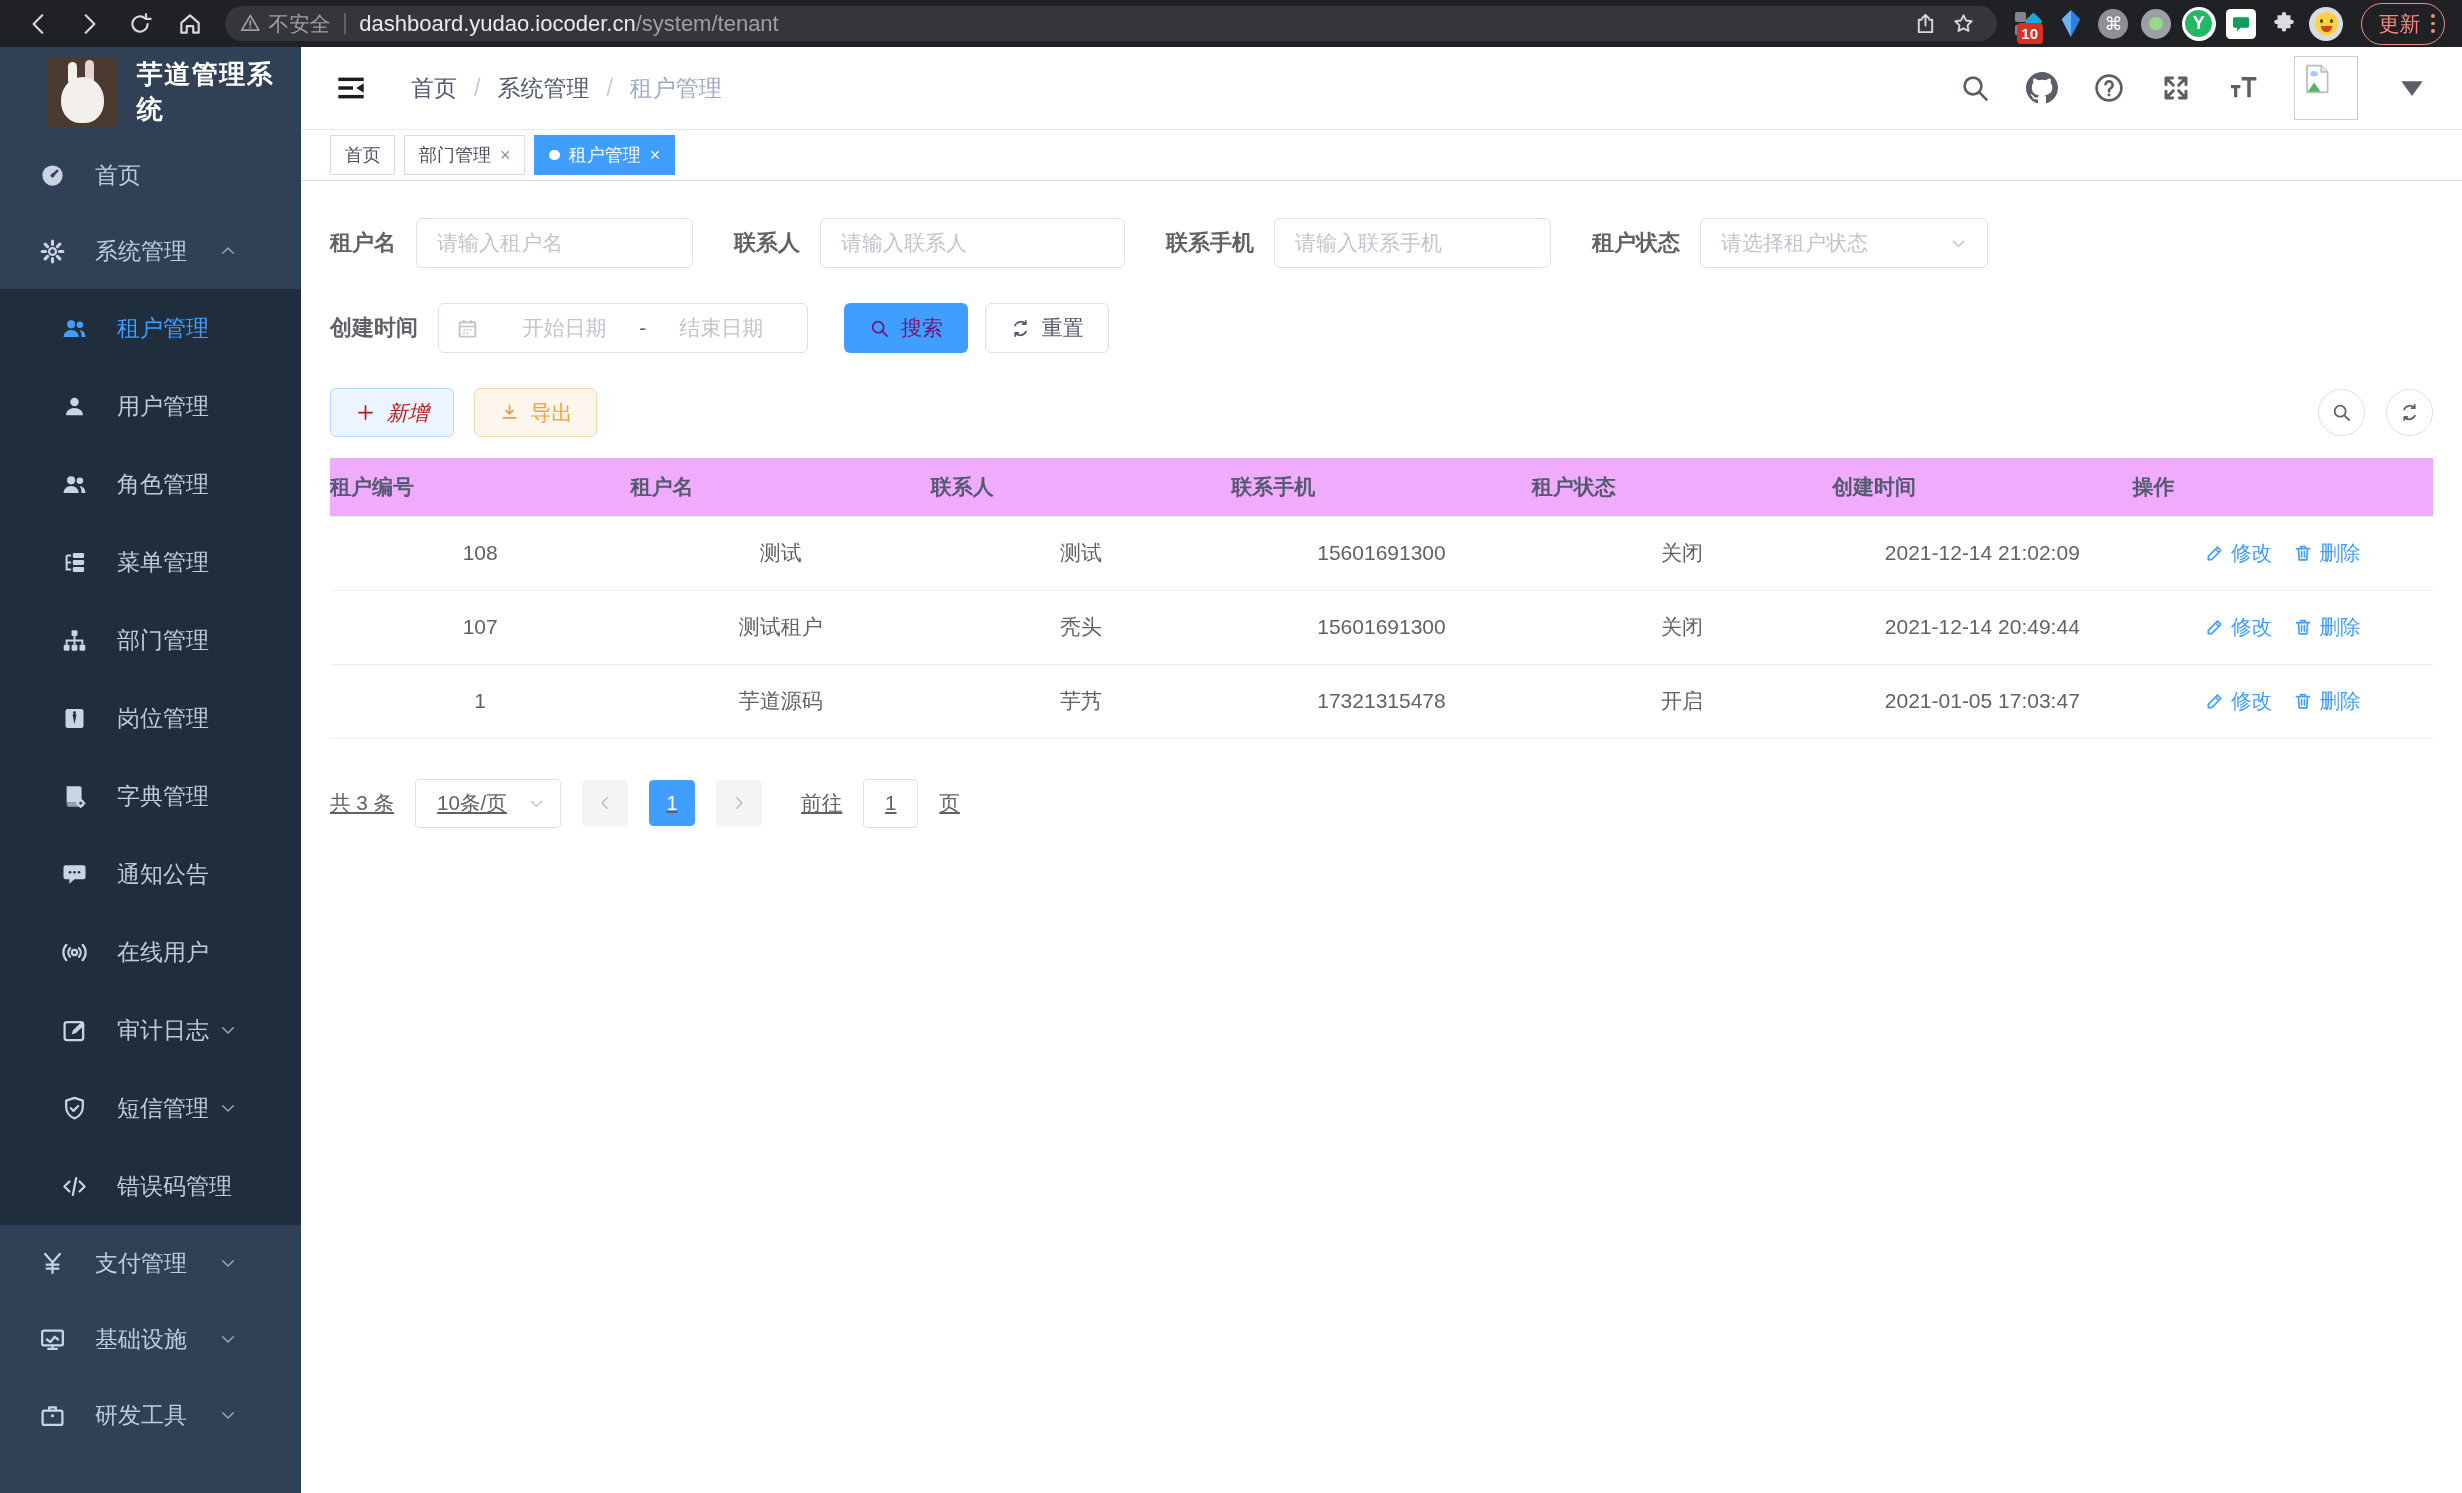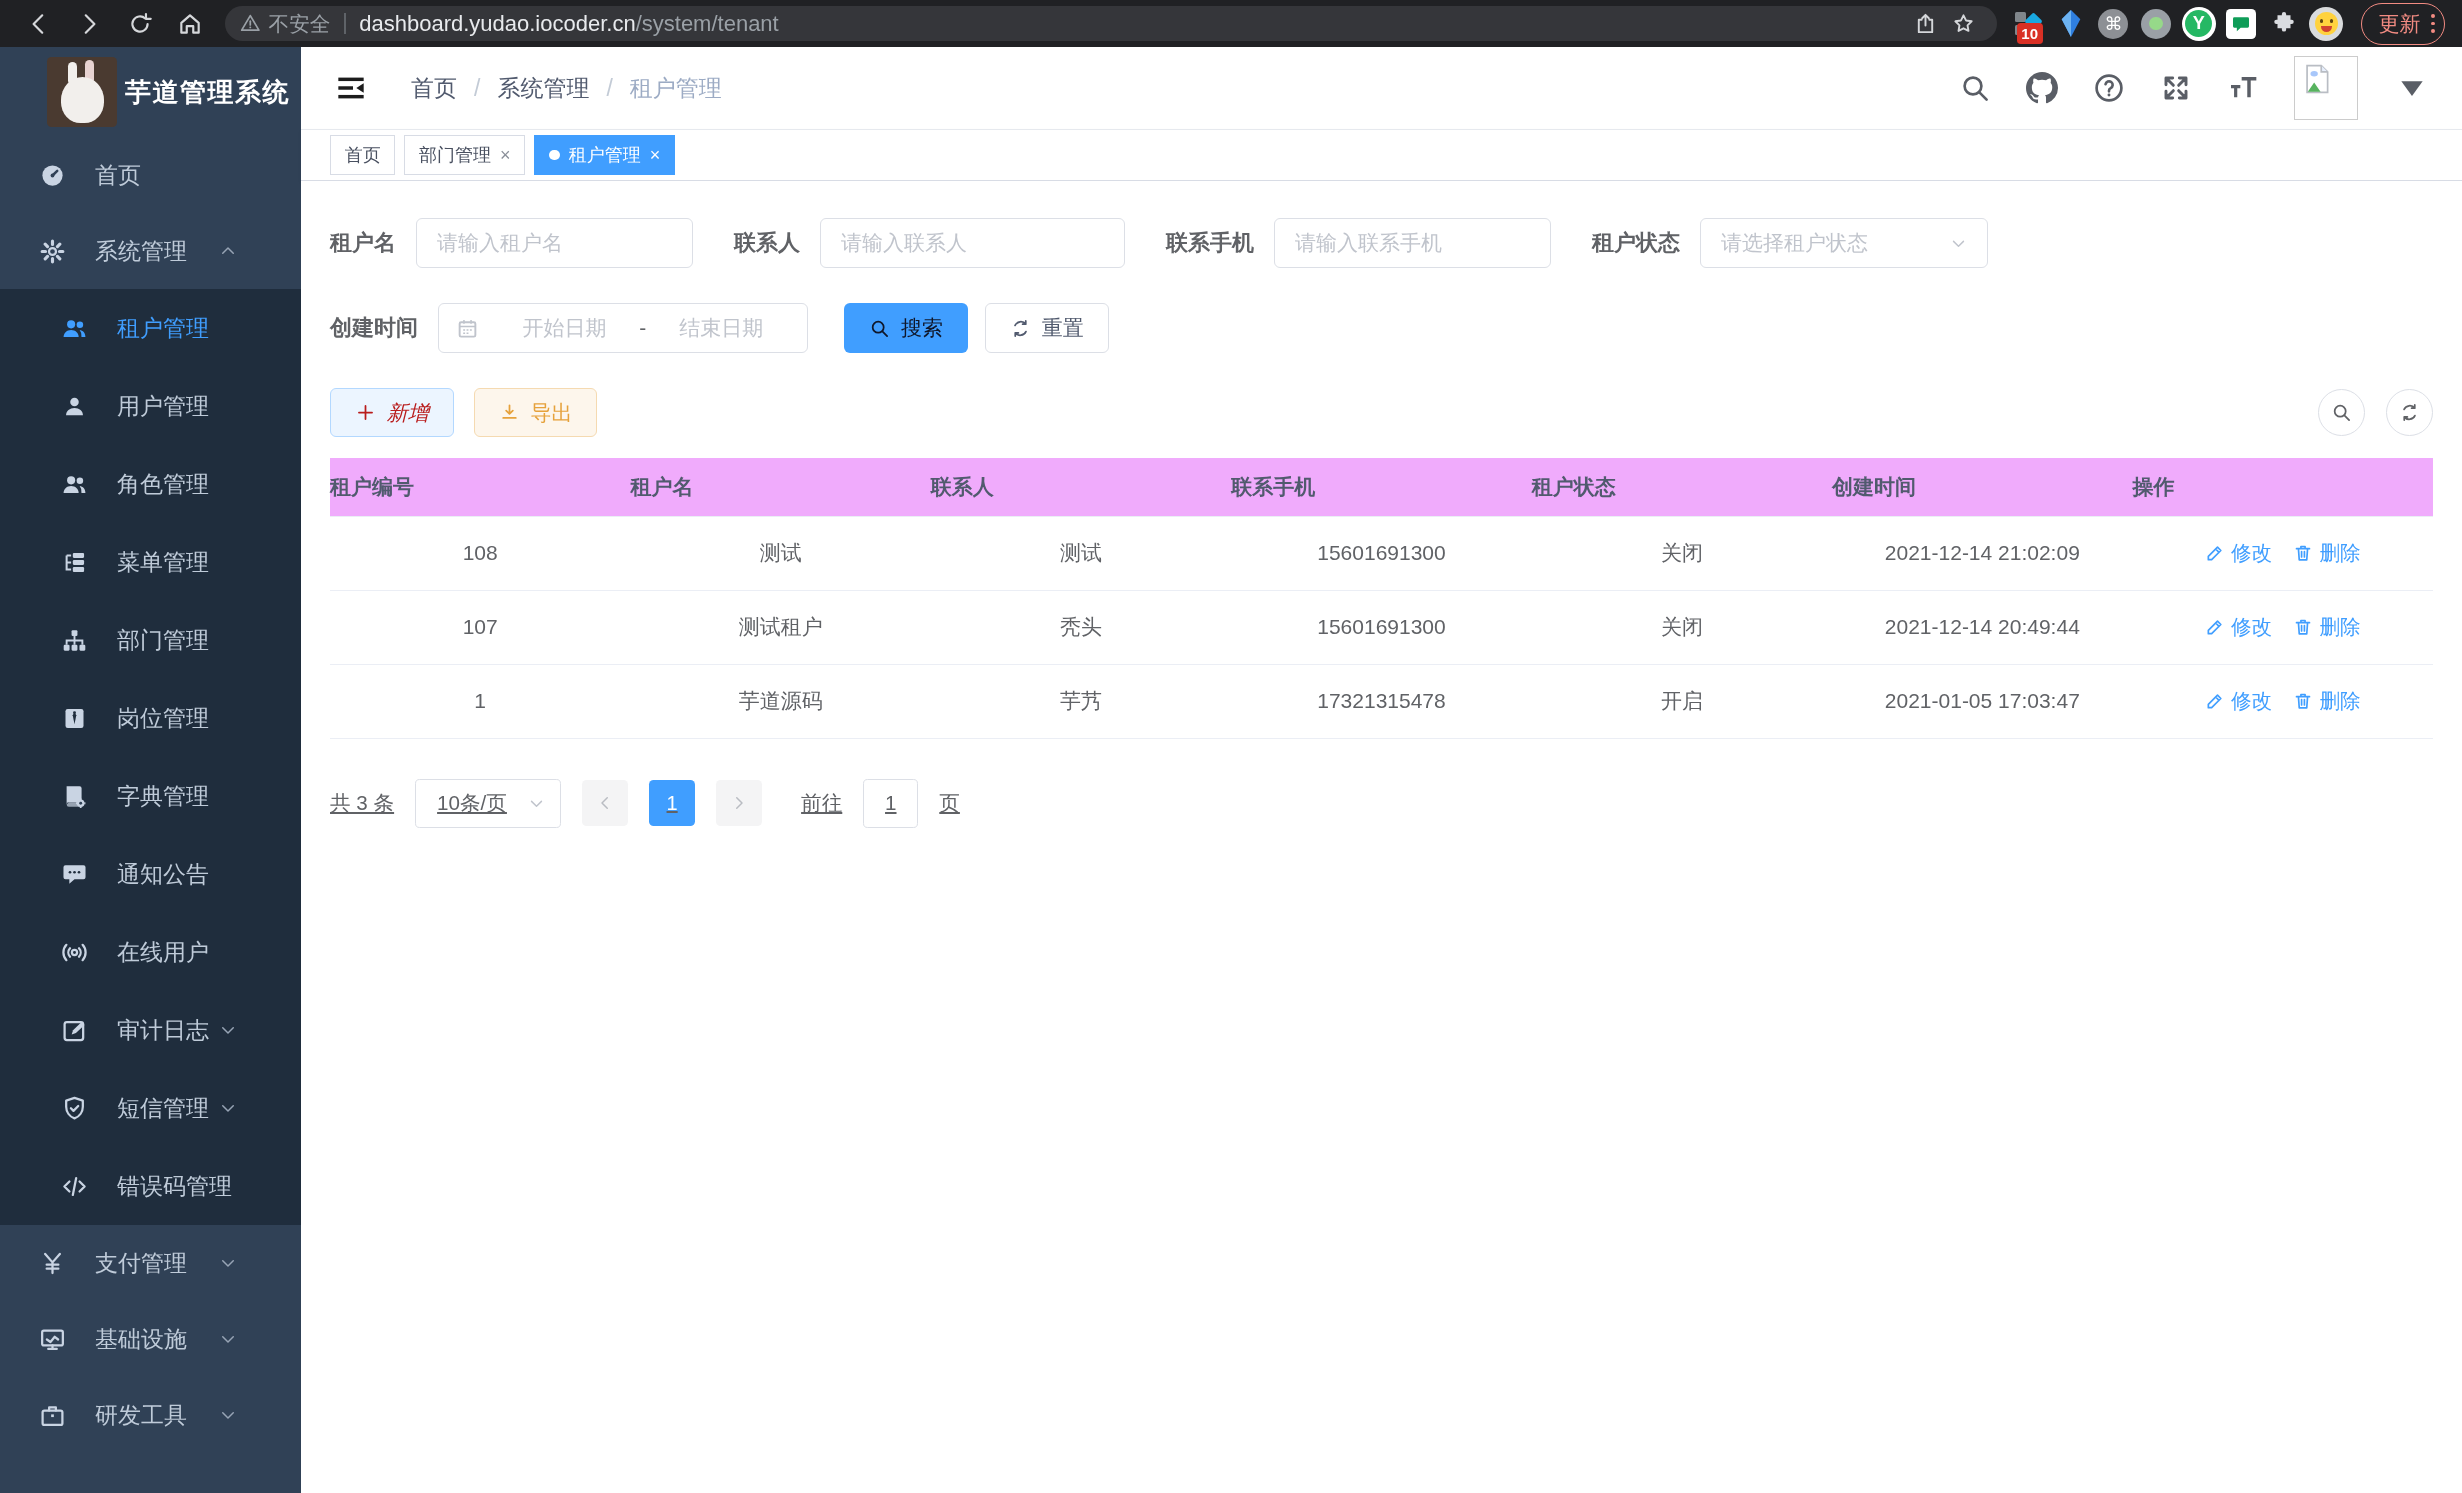--- a/index.html
+++ b/index.html
@@ -39,21 +39,21 @@
   .update-pill { display:flex; align-items:center; gap:10.7px; border:1.5px solid #f28b82; border-radius:23px; color:#f28b82; font-size:21px; padding:6px 9px 6px 17px; margin-left:9px; }
   .kebab { display:flex; flex-direction:column; gap:3.8px; }
   .kebab span { width:3.8px; height:3.8px; border-radius:50%; background:#f28b82; }
 
   
   .app { display:flex; height:1447px; }
   .sidebar { width:301px; background:#304156; height:100%; flex:0 0 auto; display:flex; flex-direction:column; }
   .main { flex:1; display:flex; flex-direction:column; background:#fff; min-width:0; }
 
   
-  .logo-row { height:90px; display:flex; align-items:center; padding-left:47px; gap:8px; }
+  .logo-row { height:90px; display:flex; align-items:center; padding-left:47px; gap:20px; }
   .logo-img { width:70px; height:70px; border-radius:4.6px; background:#4a3a30; position:relative; overflow:hidden; }
   .logo-img .bunny-body { position:absolute; left:13.7px; top:20px; width:43px; height:46px; background:#f2efec; border-radius:50% 50% 45% 45%; }
   .logo-img .ear1 { position:absolute; left:21px; top:4.6px; width:9px; height:23px; background:#f2efec; border-radius:6px; }
   .logo-img .ear2 { position:absolute; left:38px; top:3px; width:9px; height:24px; background:#e8d3d1; border-radius:6px; }
   .logo-title { color:#fff; font-size:26px; font-weight:bold; letter-spacing:1.5px; }
   .menu { flex:1; overflow:hidden; }
   .menu-item { height:76px; display:flex; align-items:center; padding:0 30px 0 35px; color:#bfcbd9; font-size:23px; cursor:pointer; }
   .menu-item .ic { font-size:27px; width:34px; margin-right:26px; color:#c9d4e3; }
   .menu-item .label { flex:1; white-space:nowrap; }
   .menu-item .chev { font-size:18px; color:#97a4b5; }
@@ -90,21 +90,21 @@
   .f-input { height:50px; border:1.5px solid #dcdfe6; border-radius:6px; display:flex; align-items:center; padding:0 20px; color:#c0c4cc; font-size:21px; background:#fff; }
   .f-input input { border:none; outline:none; width:100%; font-size:21px; color:#606266; font-family:Liberation Serif, serif; }
   .f-input input::placeholder { color:#c0c4cc; }
   .select-chev { color:#c0c4cc; font-size:17px; margin-left:auto; }
   .date-range { width:370px; height:50px; border:1.5px solid #dcdfe6; border-radius:6px; display:flex; align-items:center; padding:0 17px; font-size:21px; color:#c0c4cc; gap:6px; }
   .date-range .ic { font-size:23px; margin-right:10.7px; }
   .date-range .d-start,.date-range .d-end { flex:1; text-align:center; }
   .date-range .d-sep { color:#606266; }
   .btn { height:50px; border-radius:6px; font-size:21px; display:inline-flex; align-items:center; justify-content:center; gap:10.7px; padding:0 24px; cursor:pointer; border:1.5px solid transparent; white-space:nowrap; }
   .btn .ic { font-size:21px; }
-  .btn-primary { background:#409eff; color:#0f172a; }
+  .btn-primary { background:#409eff; color:#701a75; }
   .btn-plain { background:#fff; border-color:#dcdfe6; color:#515a6e; }
   .btn-primary-plain { background:#ecf5ff; border-color:#b3d8ff; color:#b91c1c; height:49px;font-style:italic; }
   .btn-warning-plain { background:#fdf6ec; border-color:#f5dab1; color:#e6a23c; height:49px; }
   .toolbar-row { display:flex; align-items:center; margin-bottom:21px; }
   .toolbar-row .grow { flex:1; }
   .circle-btn { width:47px; height:47px; border-radius:50%; border:1.5px solid #dcdfe6; background:#fff; color:#606266; display:flex; align-items:center; justify-content:center; font-size:21px; margin-left:21px; cursor:pointer; }
 
   
   table.grid { width:100%; border-collapse:collapse; table-layout:fixed; }
   table.grid th { background:#f0abfc; color:#515a6e; font-size:21px; font-weight:bold; height:58px; text-align:left; border-bottom:1.5px solid #ebeef5; }

